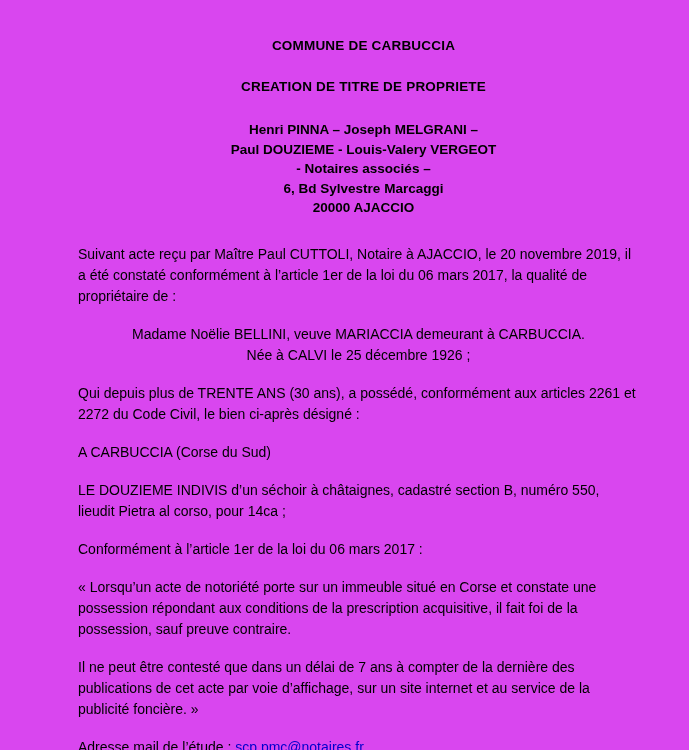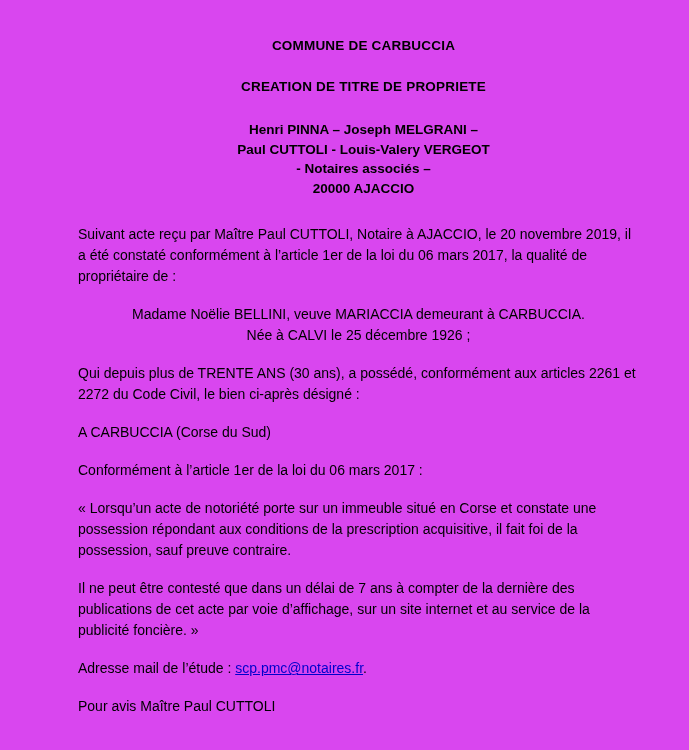--- a/index.html
+++ b/index.html
@@ -72,38 +72,40 @@
 <body>
 
 <div class="page">
 
   <div class="heading title-commune">COMMUNE DE CARBUCCIA</div>
 
   <div class="heading title-creation">CREATION DE TITRE DE PROPRIETE</div>
 
   <div class="notaries">
     <div>Henri PINNA – Joseph MELGRANI –</div>
-    <div>Paul CUTTOLI - Louis-Valery VERGEOT</div>
+    <div>Paul DOUZIEME - Louis-Valery VERGEOT</div>
     <div>- Notaires associés –</div>
+    <div>6, Bd Sylvestre Marcaggi</div>
     <div>20000 AJACCIO</div>
   </div>
 
   <div class="body-block">
 
     <p class="para">Suivant acte reçu par Maître Paul CUTTOLI, Notaire à AJACCIO, le 20 novembre 2019, il a été constaté conformément à l’article 1er de la loi du 06 mars 2017, la qualité de propriétaire de :</p>
 
     <p class="para">
       <span class="nowrapline">Madame Noëlie BELLINI, veuve MARIACCIA demeurant à CARBUCCIA.</span>
       <span class="nowrapline">Née à CALVI le 25 décembre 1926 ;</span>
     </p>
 
     <p class="para">Qui depuis plus de TRENTE ANS (30 ans), a possédé, conformément aux articles 2261 et 2272 du Code Civil, le bien ci-après désigné :</p>
 
     <p class="para">A CARBUCCIA (Corse du Sud)</p>
 
+    <p class="para">LE DOUZIEME INDIVIS d’un séchoir à châtaignes, cadastré section B, numéro 550, lieudit Pietra al corso, pour 14ca ;</p>
 
     <p class="para">Conformément à l’article 1er de la loi du 06 mars 2017 :</p>
 
     <p class="para">« Lorsqu’un acte de notoriété porte sur un immeuble situé en Corse et constate une possession répondant aux conditions de la prescription acquisitive, il fait foi de la possession, sauf preuve contraire.</p>
 
     <p class="para">Il ne peut être contesté que dans un délai de 7 ans à compter de la dernière des publications de cet acte par voie d’affichage, sur un site internet et au service de la publicité foncière. »</p>
 
     <p class="para">
       <span>Adresse mail de l’étude : </span><a class="mail-link" href="#">scp.pmc@notaires.fr</a><span>.</span>
     </p>

